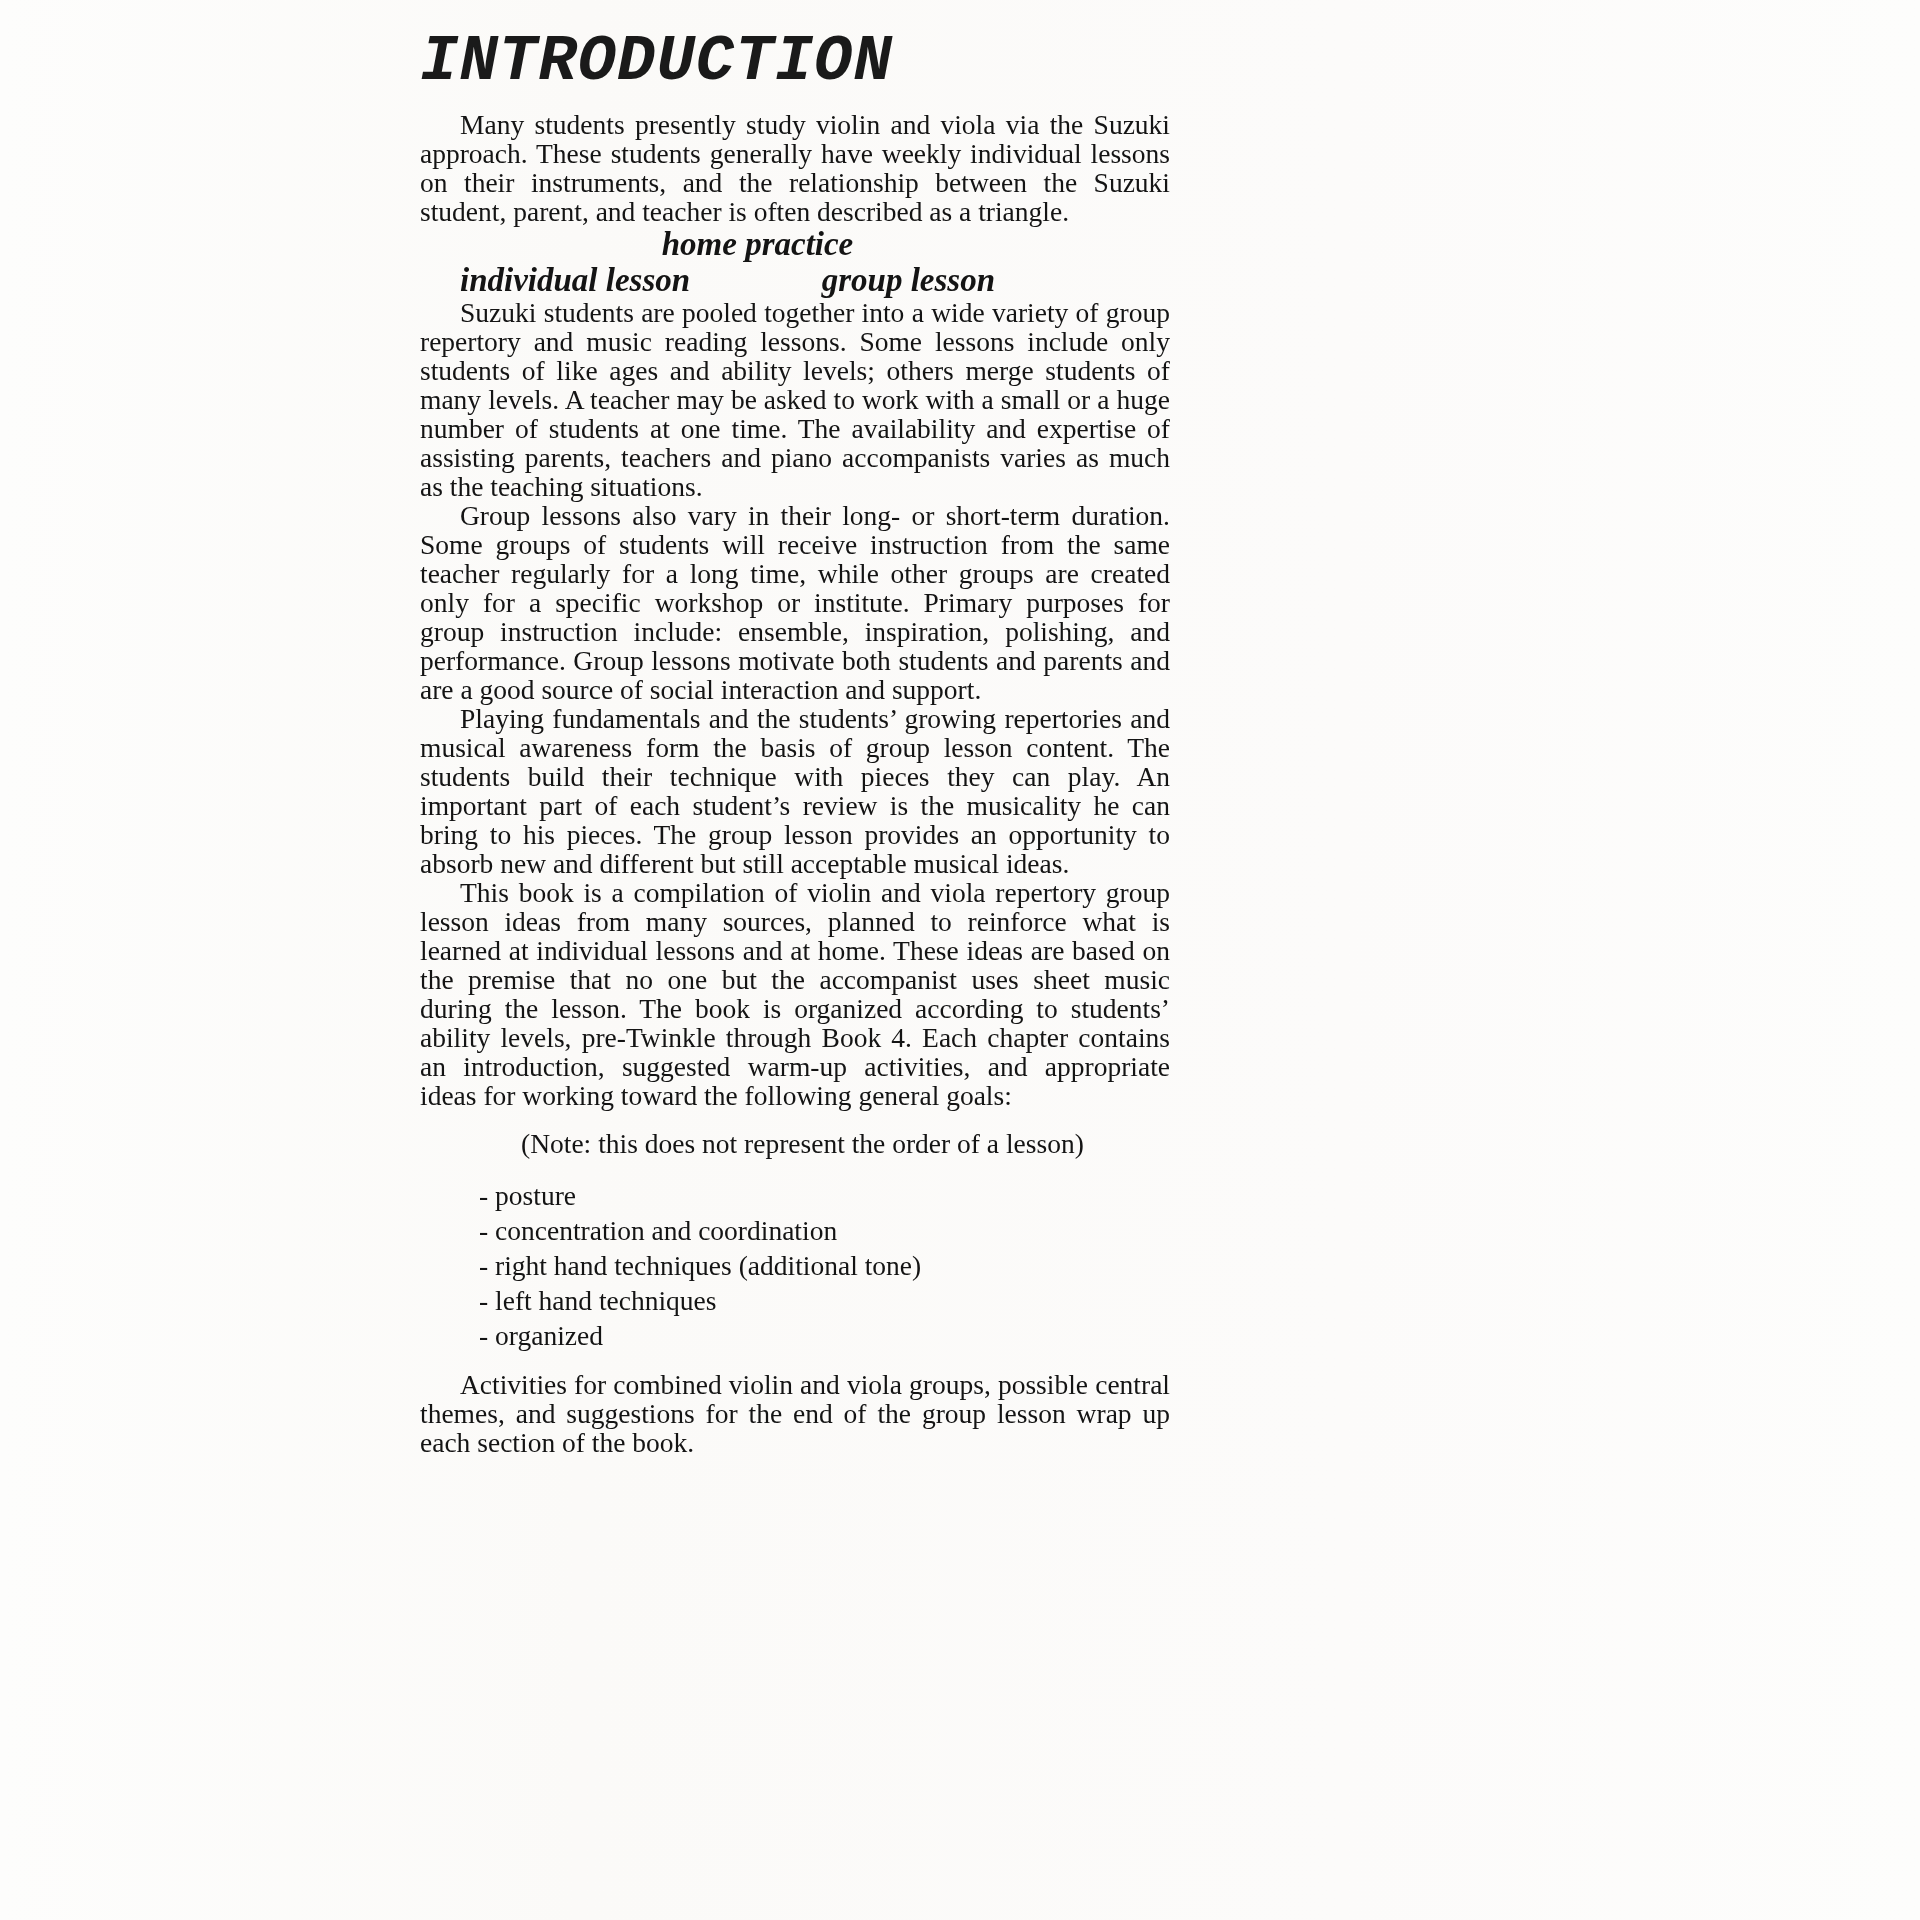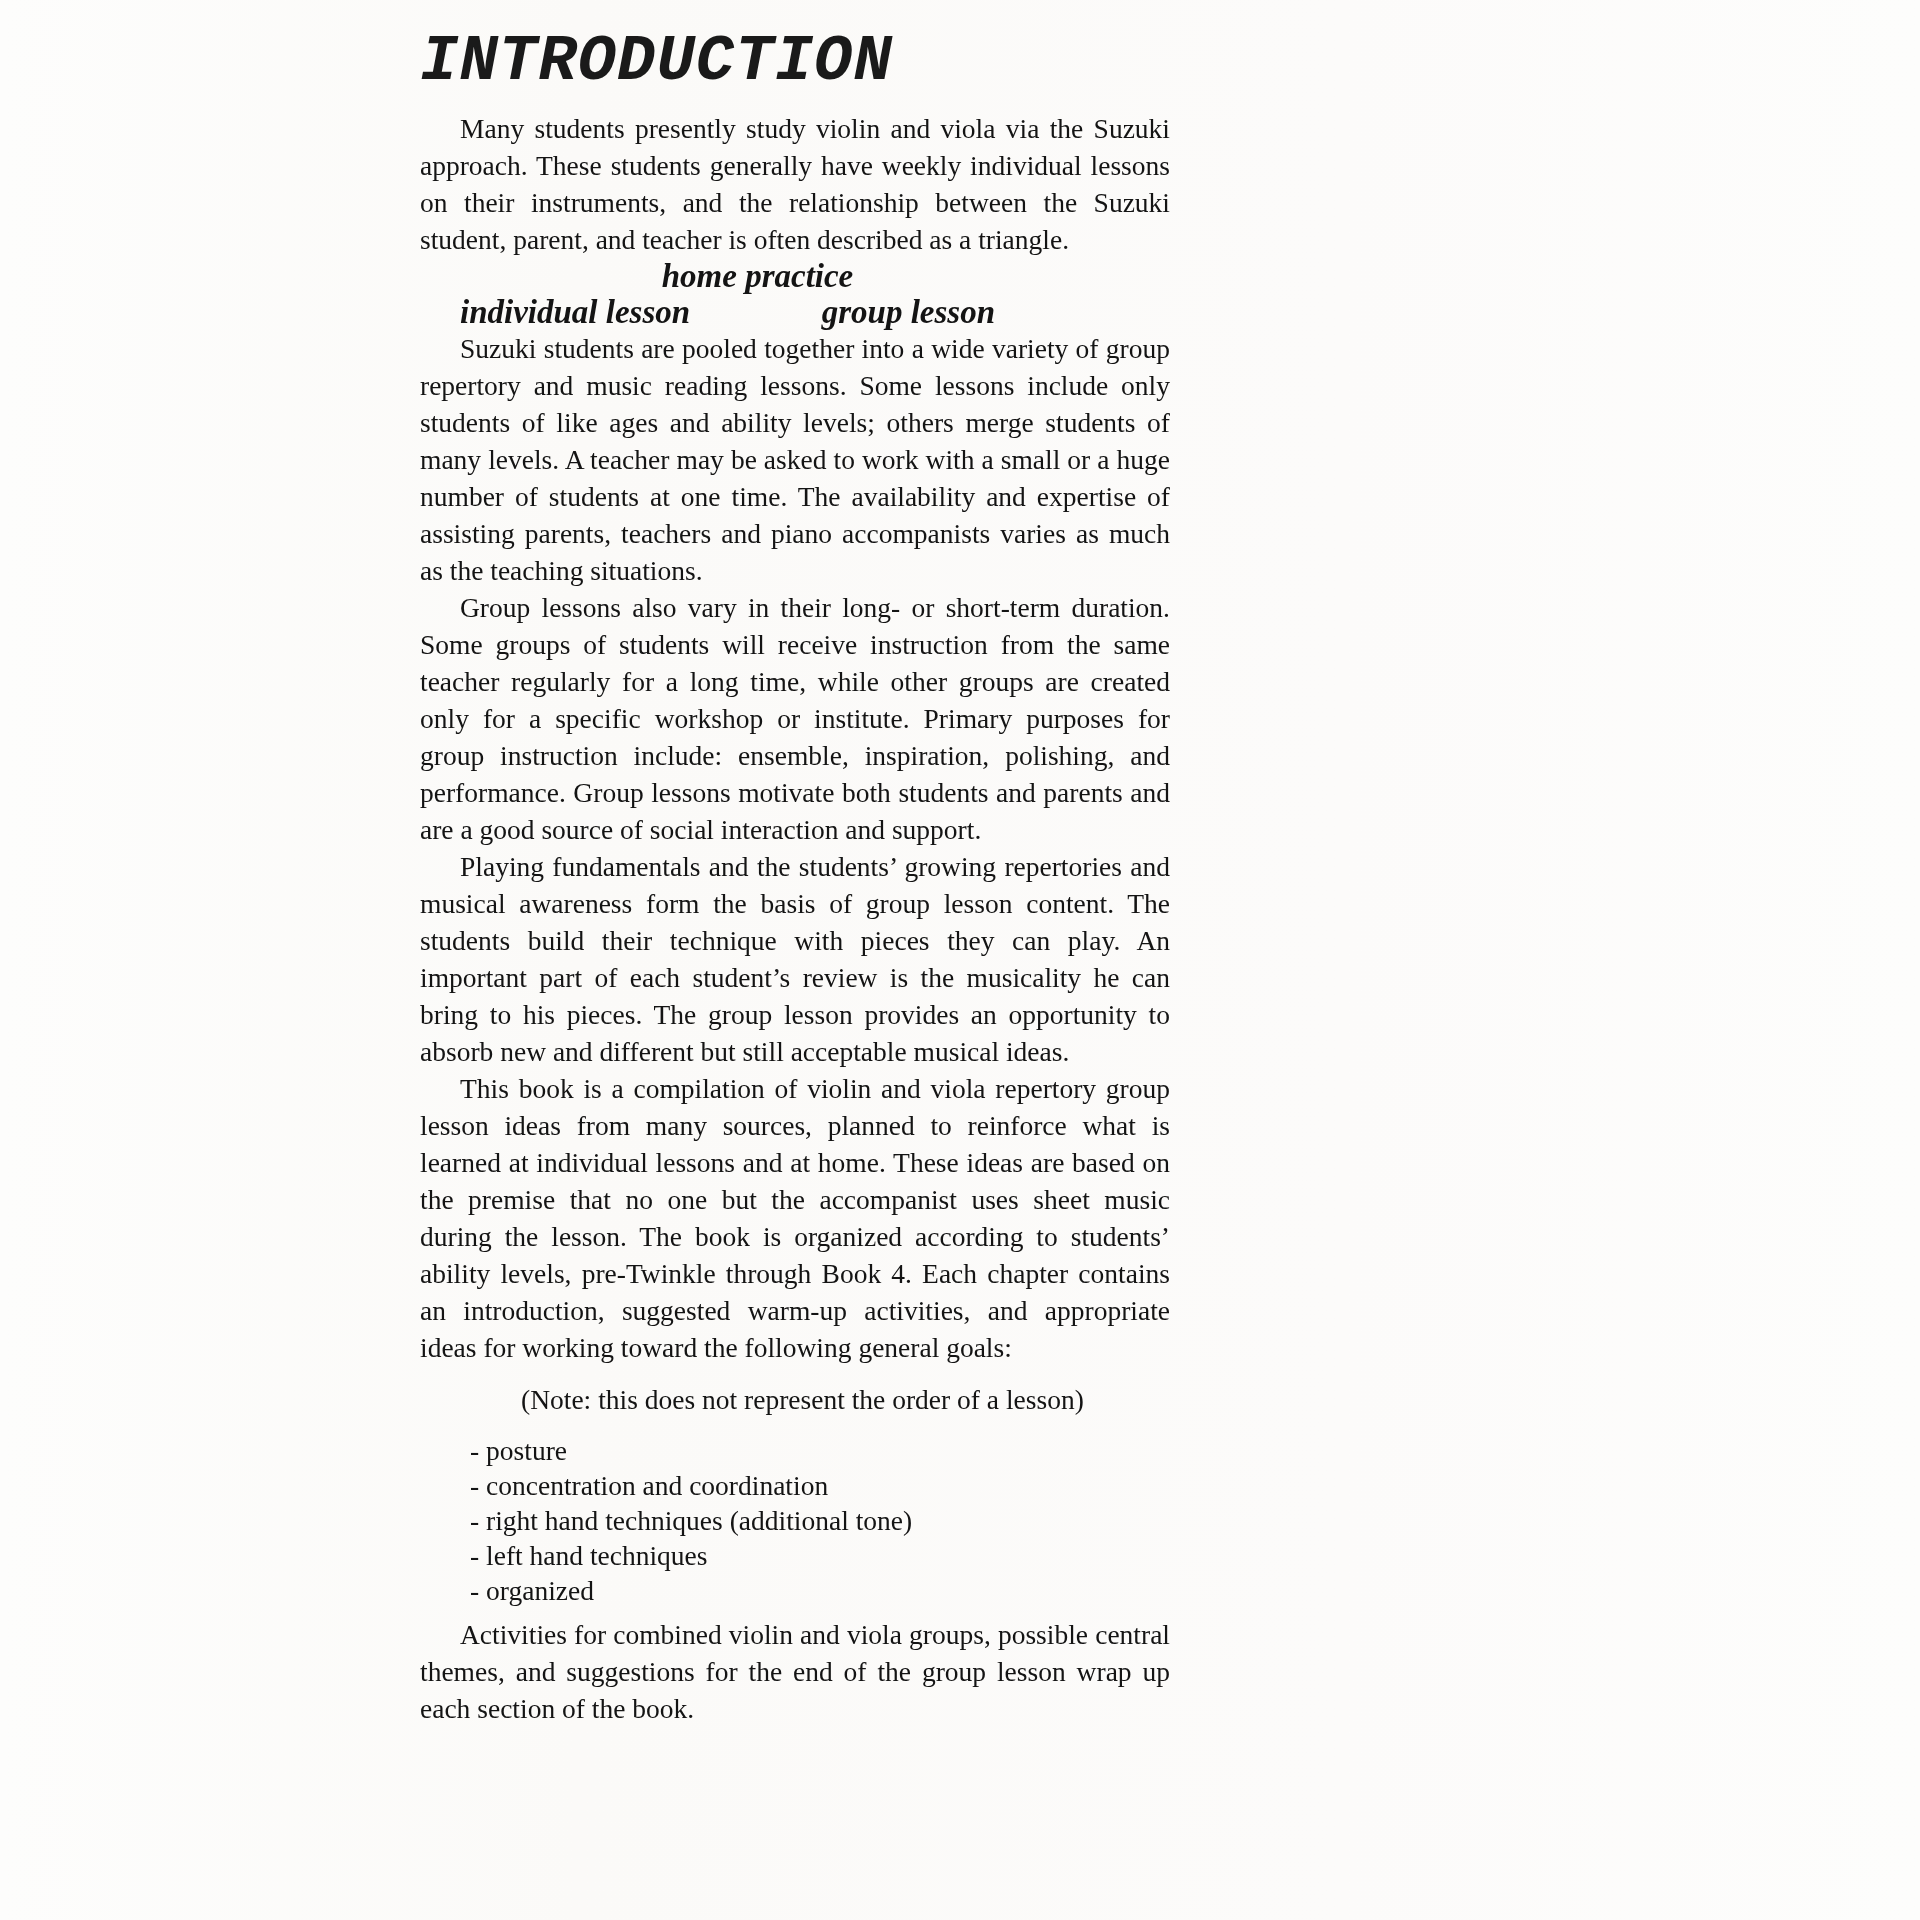--- a/index.html
+++ b/index.html
@@ -34,21 +34,21 @@
     line-height: 72px;
     font-style: italic;
     font-weight: bold;
     letter-spacing: 1px;
     margin: 0 0 12px 0;
     color: #1a1a1a;
     font-family: Liberation Mono, monospace;
   }
   p.body-para {
     font-size: 27.5px;
-    line-height: 37px;
+    line-height: 29px;
     text-align: justify;
     text-indent: 40px;
     margin: 0;
   }
   .triangle {
     font-style: italic;
     font-weight: bold;
     font-size: 33px;
     line-height: 36px;
   }
@@ -61,21 +61,21 @@
     justify-content: space-between;
     padding: 0 175px 0 40px;
   }
   p.note-line {
     font-size: 27.5px;
     line-height: 35px;
     margin: 16px;
     text-indent: 85px;
   }
   .goals {
-    margin: 8px;
+    margin: 17px;
   }
   .goal-item {
     font-size: 27.5px;
     line-height: 35px;
     margin-left: 42px;
   }
 </style>
 </head>
 <body>
 

